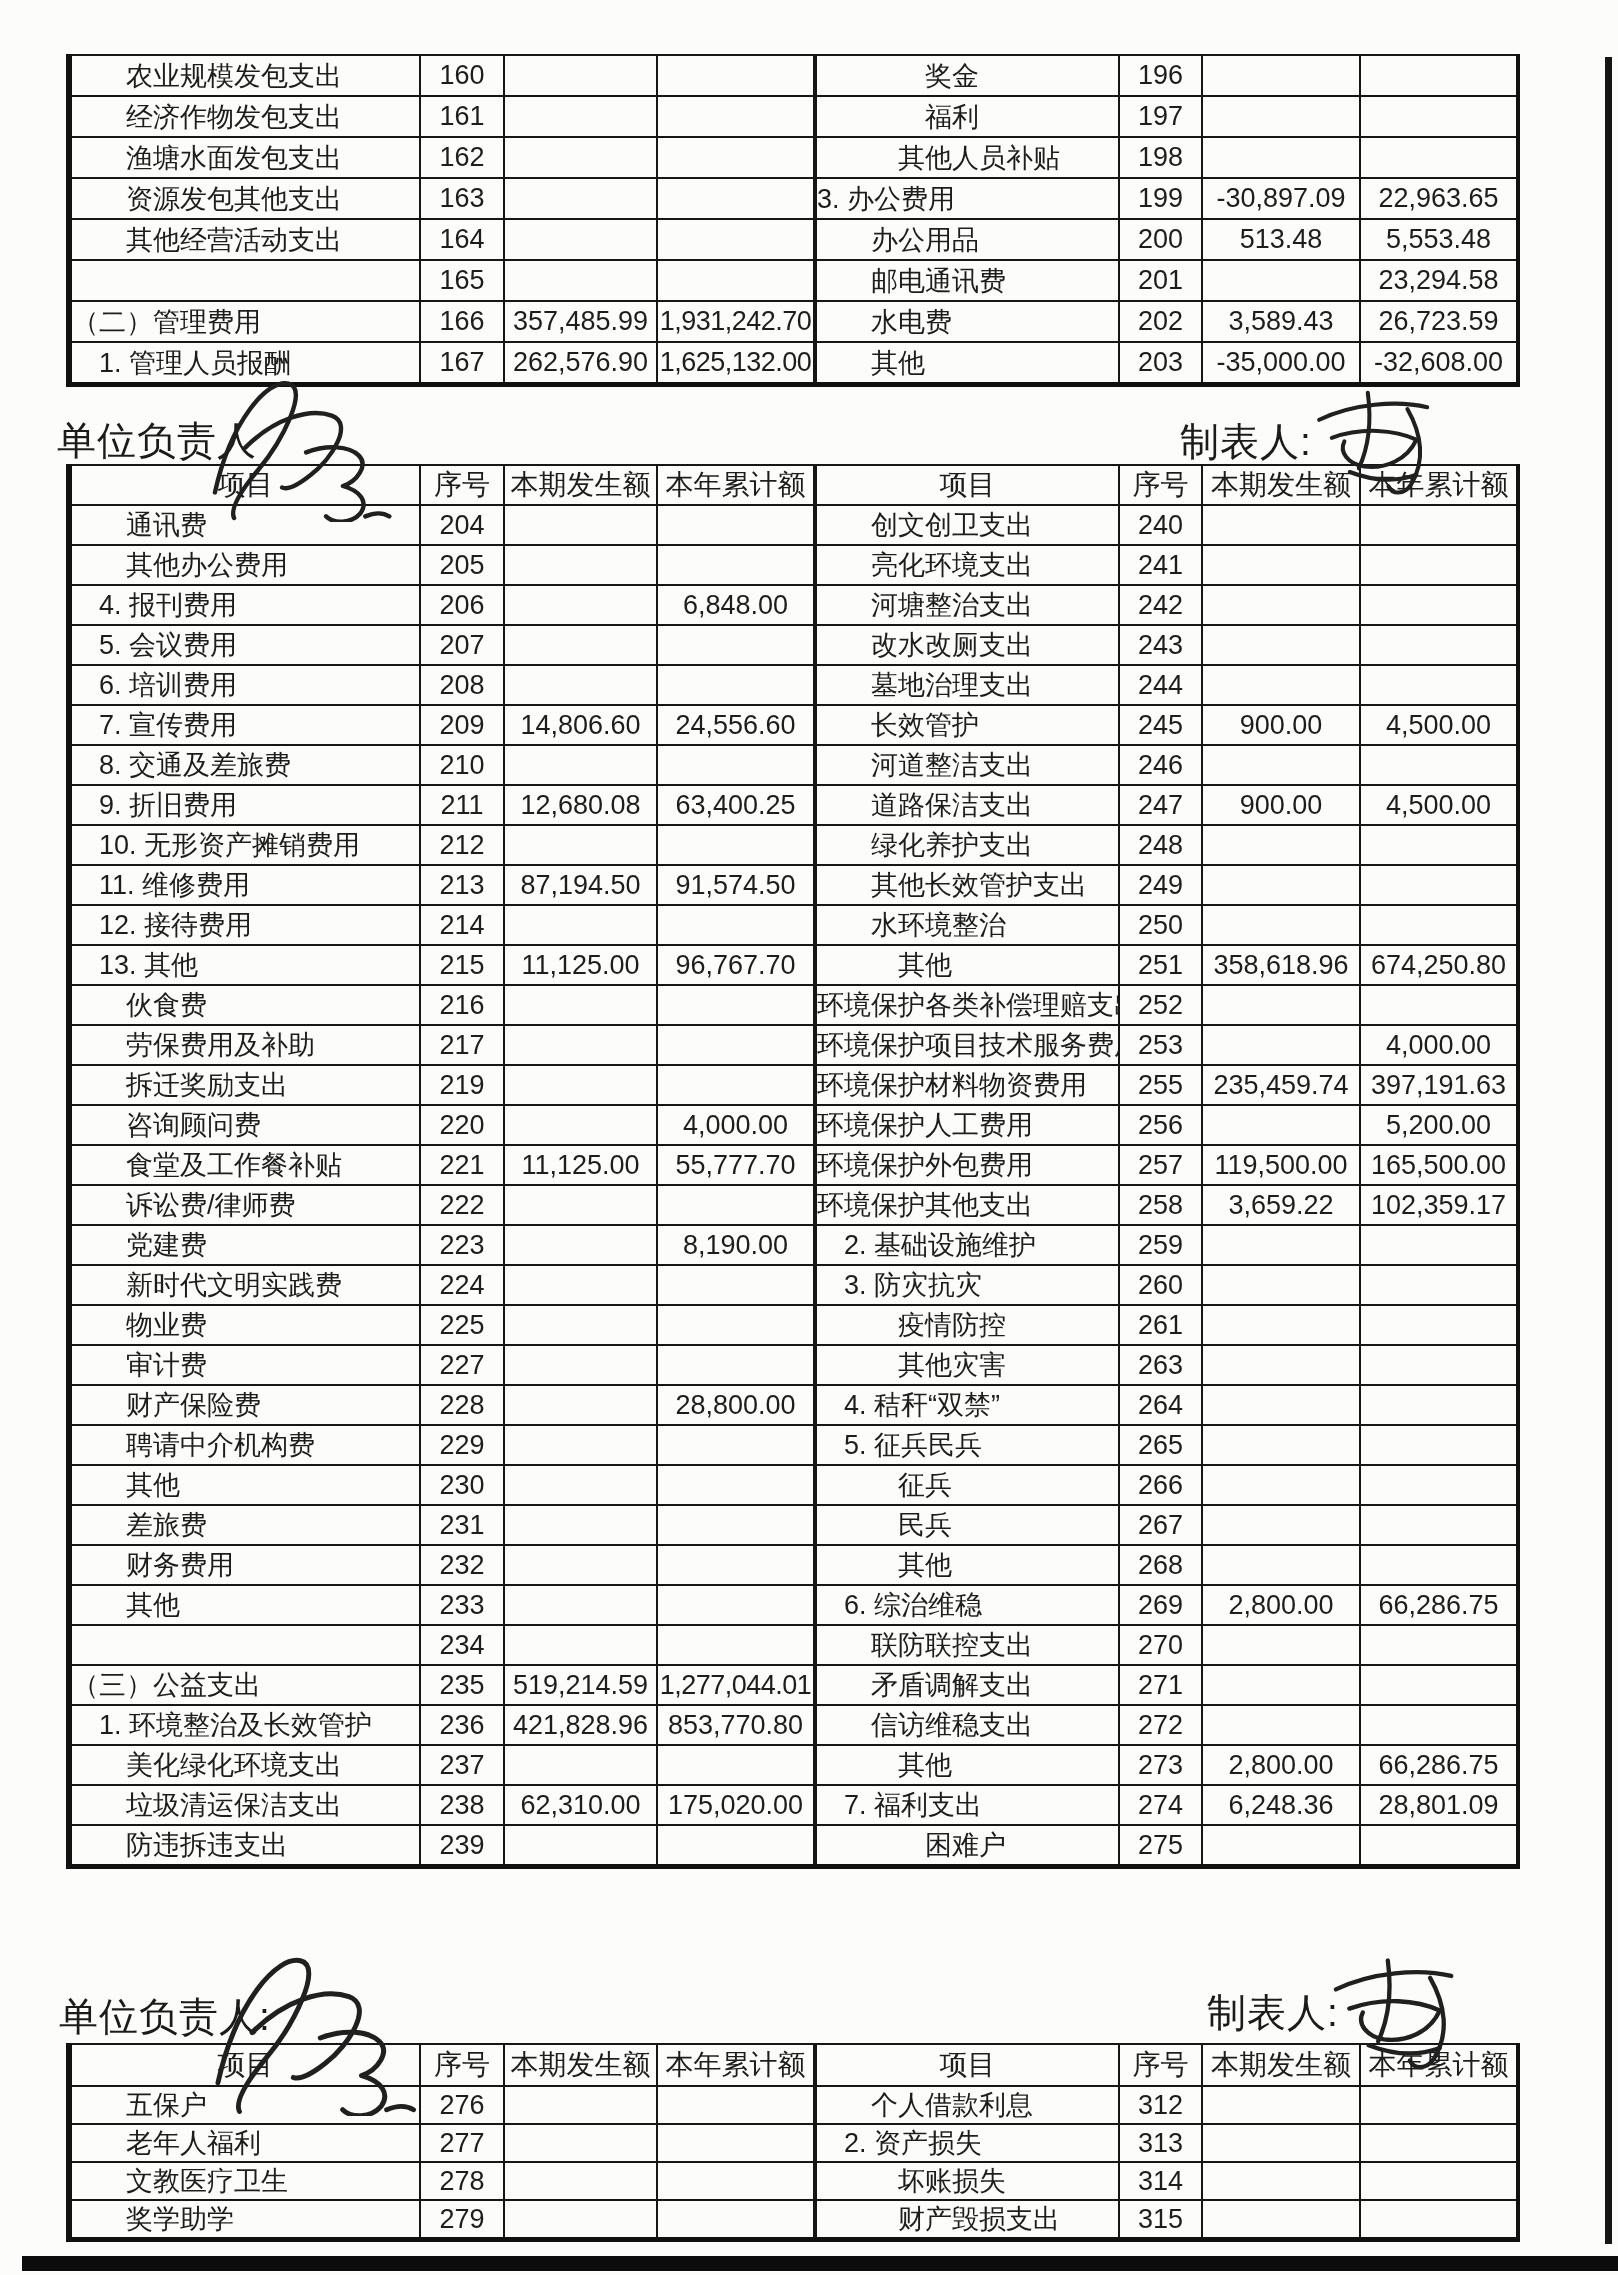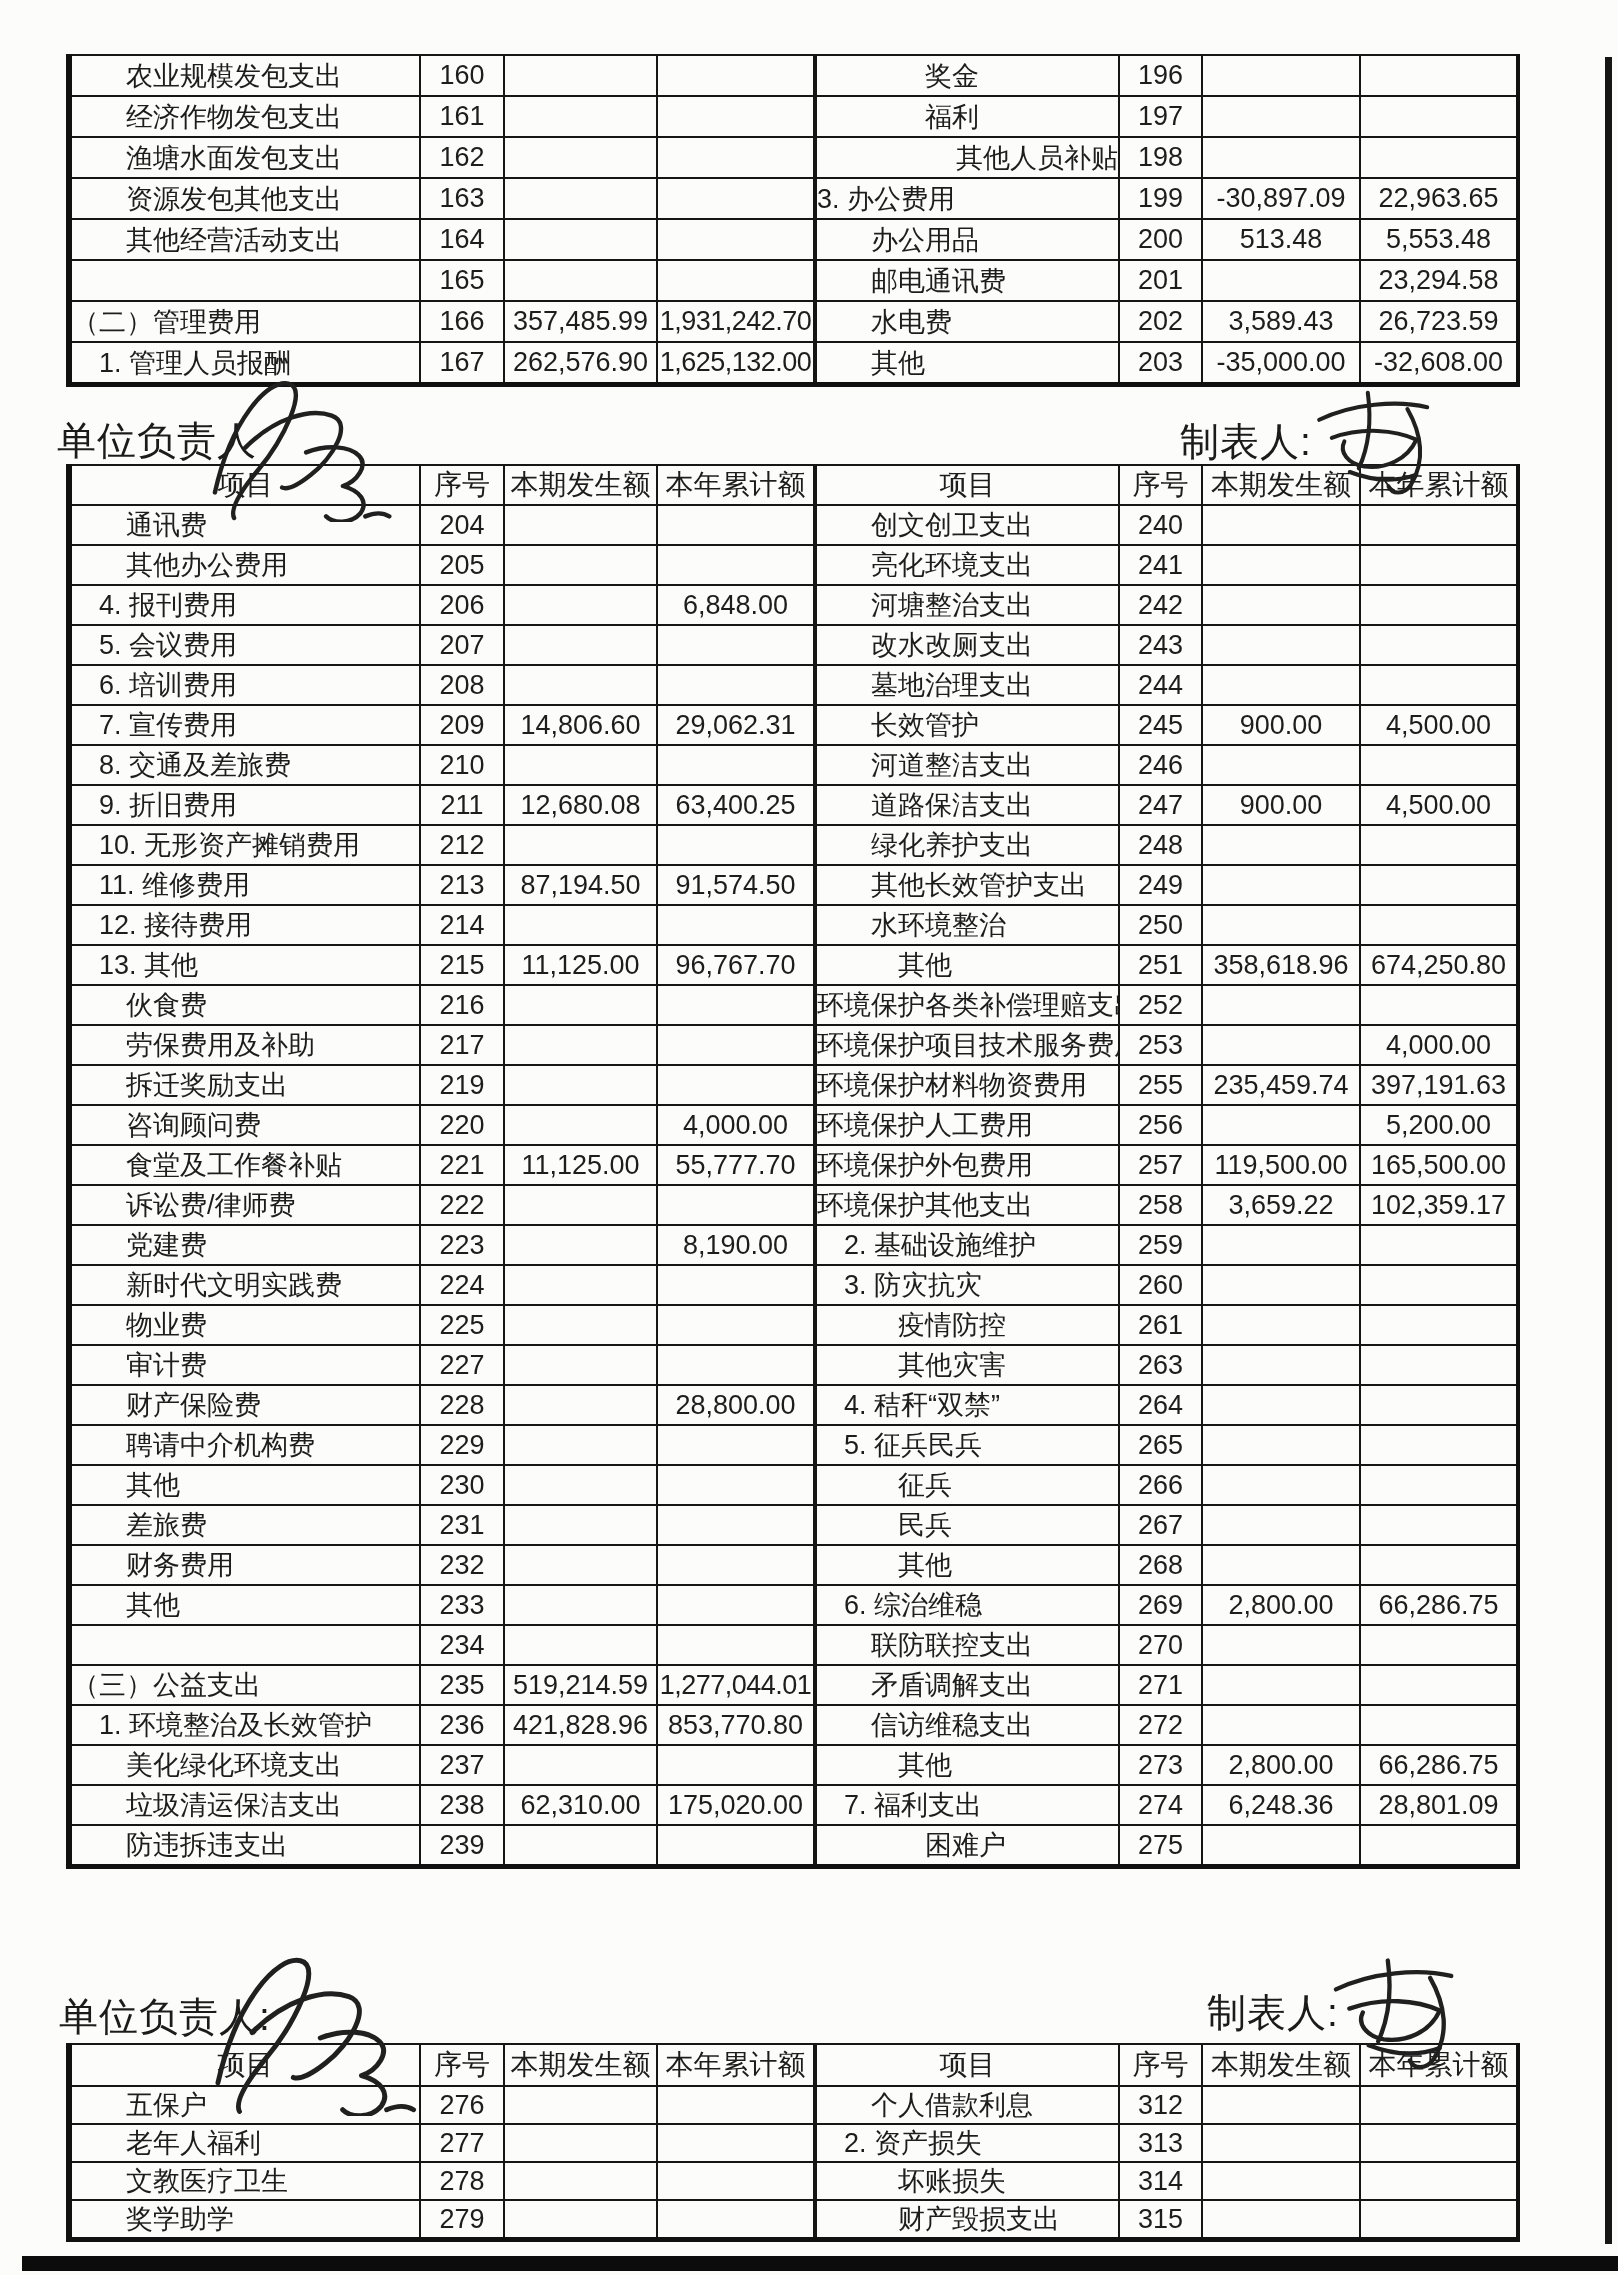--- a/index.html
+++ b/index.html
@@ -11,21 +11,21 @@
   .tbl td:nth-child(5),.tbl th:nth-child(5){border-left-width:4.9px;}
   .tbl{border:2.9px solid #111;border-left-width:6.8px;border-right-width:4.9px;}
   .tbl.t-top{border-top-width:2px;border-bottom-width:5.9px;border-radius:7px;}
   .tbl.t-main{border-bottom-width:5.9px;}
   .tbl.t-bot{border-bottom-width:5.9px;}
   col.w0{width:351px;} col.w1{width:84px;} col.w2{width:153px;} col.w3{width:158px;}
   col.w4{width:304px;} col.w5{width:83px;} col.w6{width:158px;} col.w7{width:158px;}
   .c0,.c4{text-align:left;padding-left:12.7px;}
   .c1,.c5{text-align:center;font-size:28px;}
   .c2,.c3,.c6,.c7{text-align:center;font-size:24.4px;}
-  .small{font-size:20.5px;text-align:right;}
+  .small{font-size:20.5px;}
   .numsmall{font-size:19.5px;letter-spacing:-0.5px;text-align:center;}
   .t-top td{height:39px;}
   .t-main th{height:38px;font-size:28px;text-align:center;}
   .t-main td{height:38px;}
   .t-bot th{height:40px;font-size:28px;text-align:center;}
   .t-bot td{height:36px;}
   .siglabel{position:absolute;font-size:39px;z-index:2;letter-spacing:1px;}
   .sig{position:absolute;z-index:3;}
   .sig path{fill:none;stroke:#202020;stroke-linecap:round;stroke-linejoin:round;}
   .sig.uh path{stroke-width:5.5;}
@@ -220,21 +220,21 @@
           <td class="c3"></td>
           <td class="c4">　　墓地治理支出</td>
           <td class="c5">244</td>
           <td class="c6"></td>
           <td class="c7"></td>
         </tr>
         <tr>
           <td class="c0">　7. 宣传费用</td>
           <td class="c1">209</td>
           <td class="c2">14,806.60</td>
-          <td class="c3">29,062.31</td>
+          <td class="c3">24,556.60</td>
           <td class="c4">　　长效管护</td>
           <td class="c5">245</td>
           <td class="c6">900.00</td>
           <td class="c7">4,500.00</td>
         </tr>
         <tr>
           <td class="c0">　8. 交通及差旅费</td>
           <td class="c1">210</td>
           <td class="c2"></td>
           <td class="c3"></td>

